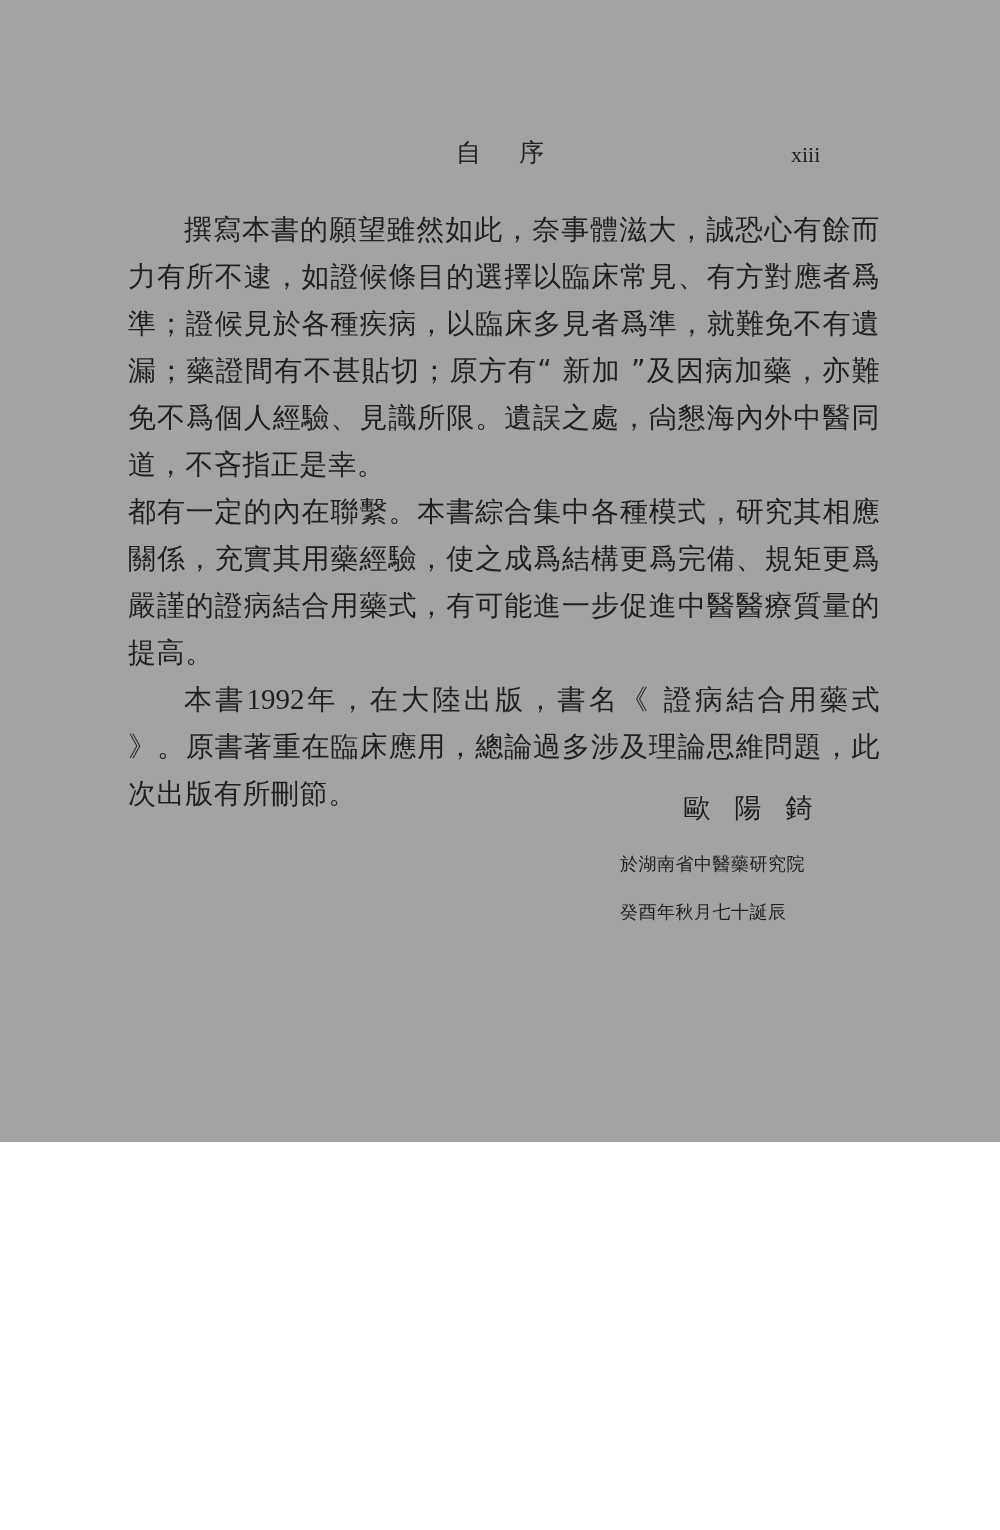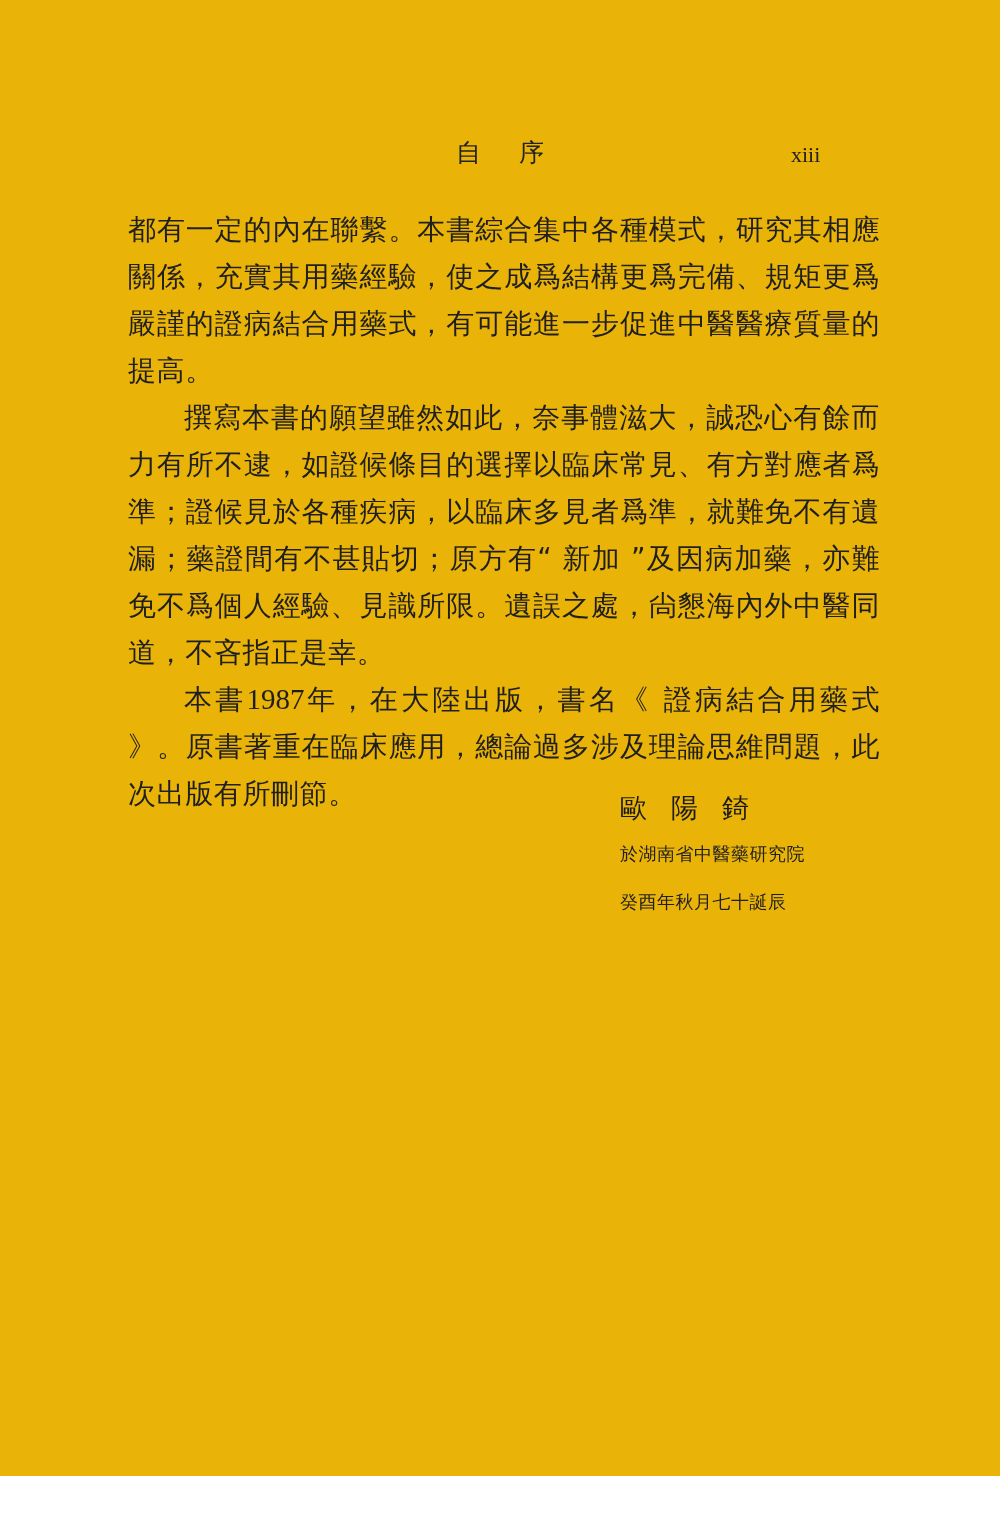--- a/index.html
+++ b/index.html
@@ -11,22 +11,22 @@
       width: 1000px;
       height: 1530px;
       position: relative;
       overflow: hidden;
       color: #1a1a1a;
       font-family: "DejaVu Sans", sans-serif;
     }
     .page {
       position: absolute;
       left: 0; top: 0;
-      width: 1000px; height: 1476px;
-      background: #eab308;
+      width: 1000px; height: 1142px;
+      background: #a3a3a3;
     }
     .running-head {
       position: absolute;
       top: 136px;
       left: 0;
       width: 1000px;
       height: 34px;
     }
     .running-title {
       position: absolute;
@@ -73,42 +73,44 @@
       left: 620px;
       top: 786px;
       width: 280px;
     }
     .sig-name {
       font-size: 27px;
       line-height: 44px;
       letter-spacing: 24px;
       font-family: "DejaVu Serif", serif;
       color: #1a1a1a;
+      margin-bottom: 10px;
+      text-align: center;
     }
     .sig-line {
       font-size: 18px;
       line-height: 48px;
       letter-spacing: 0.5px;
       color: #1f1f1f;
     }
   </style>
 </head>
 <body>
 
 <div class="page">
 
   <div class="running-head">
     <div class="running-title">自序</div>
     <div class="folio">xiii</div>
   </div>
 
   <div class="body-text">
+    <p class="para indent">撰寫本書的願望雖然如此，奈事體滋大，誠恐心有餘而力有所不逮，如證候條目的選擇以臨床常見、有方對應者爲準；證候見於各種疾病，以臨床多見者爲準，就難免不有遺漏；藥證間有不甚貼切；原方有“ 新加 ”及因病加藥，亦難免不爲個人經驗、見識所限。遺誤之處，尙懇海內外中醫同道，不吝指正是幸。</p>
     <p class="para">都有一定的內在聯繫。本書綜合集中各種模式，研究其相應關係，充實其用藥經驗，使之成爲結構更爲完備、規矩更爲嚴謹的證病結合用藥式，有可能進一步促進中醫醫療質量的提高。</p>
-    <p class="para indent">撰寫本書的願望雖然如此，奈事體滋大，誠恐心有餘而力有所不逮，如證候條目的選擇以臨床常見、有方對應者爲準；證候見於各種疾病，以臨床多見者爲準，就難免不有遺漏；藥證間有不甚貼切；原方有“ 新加 ”及因病加藥，亦難免不爲個人經驗、見識所限。遺誤之處，尙懇海內外中醫同道，不吝指正是幸。</p>
-    <p class="para indent"><span>本書</span><span class="num">1987</span><span>年，在大陸出版，書名《 證病結合用藥式 》。原書著重在臨床應用，總論過多涉及理論思維問題，此次出版有所刪節。</span></p>
+    <p class="para indent"><span>本書</span><span class="num">1992</span><span>年，在大陸出版，書名《 證病結合用藥式 》。原書著重在臨床應用，總論過多涉及理論思維問題，此次出版有所刪節。</span></p>
   </div>
 
   <div class="signature">
     <div class="sig-name">歐陽錡</div>
     <div class="sig-line">於湖南省中醫藥研究院</div>
     <div class="sig-line">癸酉年秋月七十誕辰</div>
   </div>
 
 </div>
 

